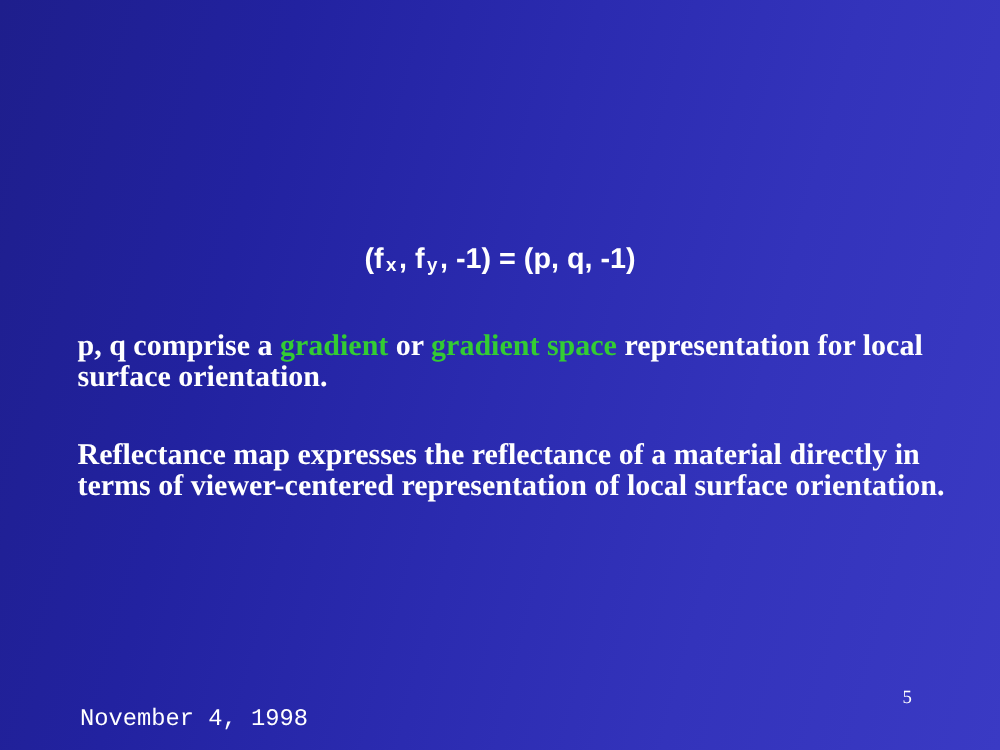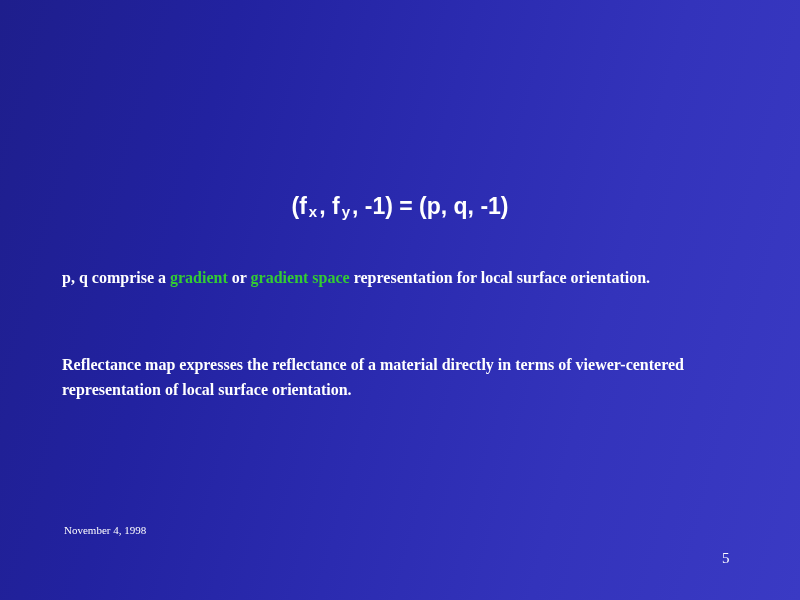--- a/index.html
+++ b/index.html
@@ -51,35 +51,35 @@
     vertical-align: baseline;
     position: relative;
     top: 3px;
     padding: 0 2px;
   }
   .body-block {
     position: absolute;
     left: 62px;
     width: 716px;
     color: #ffffff;
-    font-size: 16px;
+    font-size: 24px;
     font-weight: bold;
     line-height: 25px;
     font-family: "Liberation Serif", serif;
   }
   #para1 { top: 265px; }
   #para2 { top: 352px; }
   .hl { color: #33cc33; }
   .footer-date {
     position: absolute;
     left: 64px;
-    top: 524px;
+    top: 564px;
     color: #ffffff;
-    font-size: 11px;
-    font-family: Liberation Serif, serif;
+    font-size: 19px;
+    font-family: Liberation Mono, monospace;
   }
   .footer-page {
     position: absolute;
     left: 722px;
     top: 550px;
     color: #ffffff;
     font-size: 15px;
     font-family: "Liberation Serif", serif;
   }
 </style>

